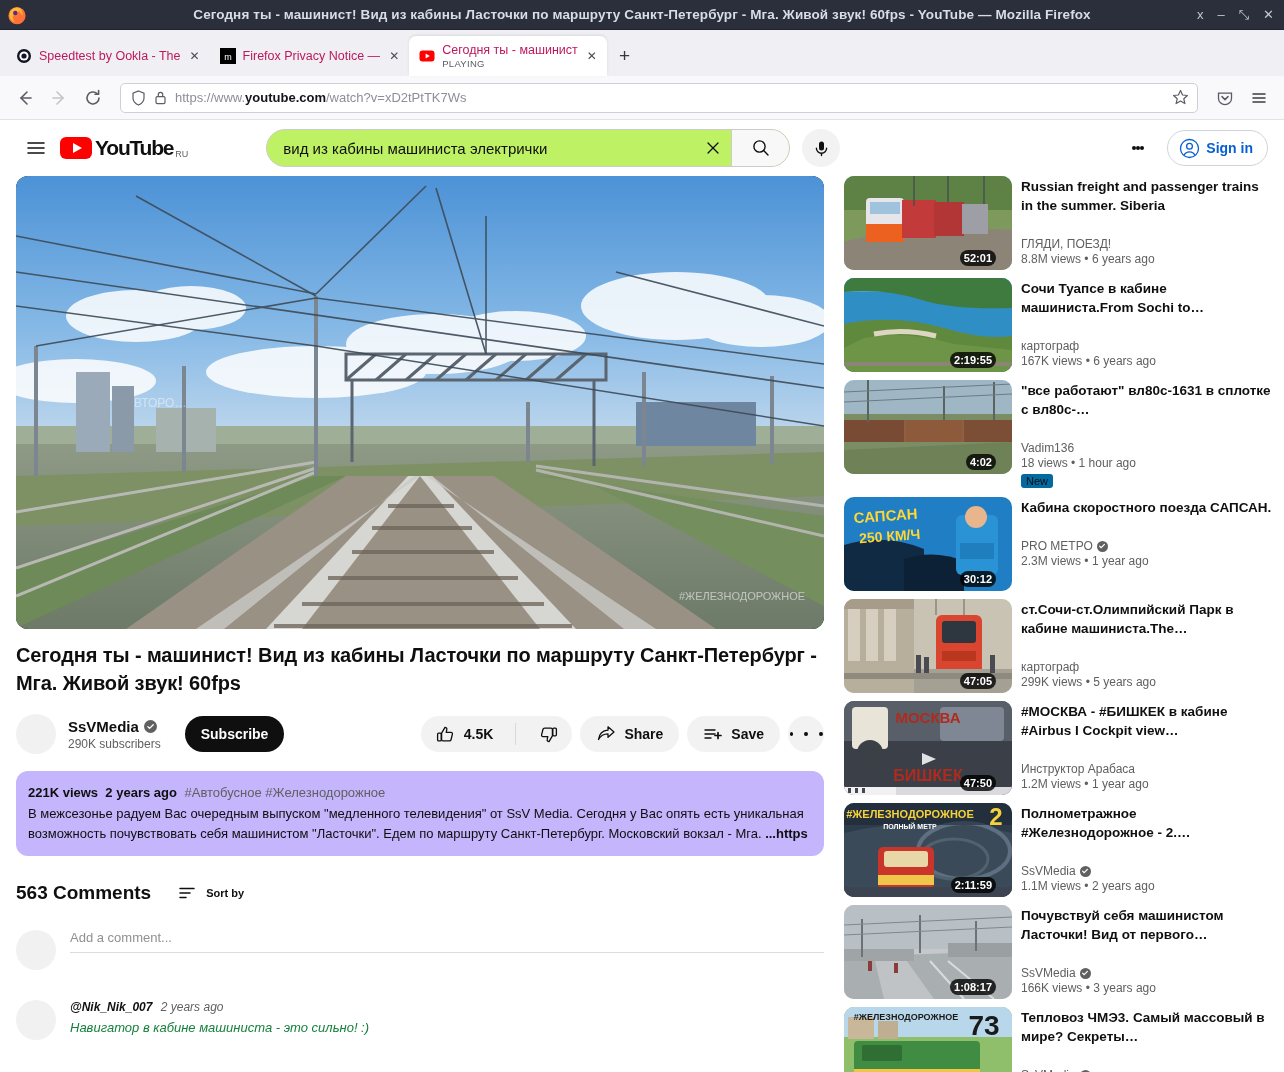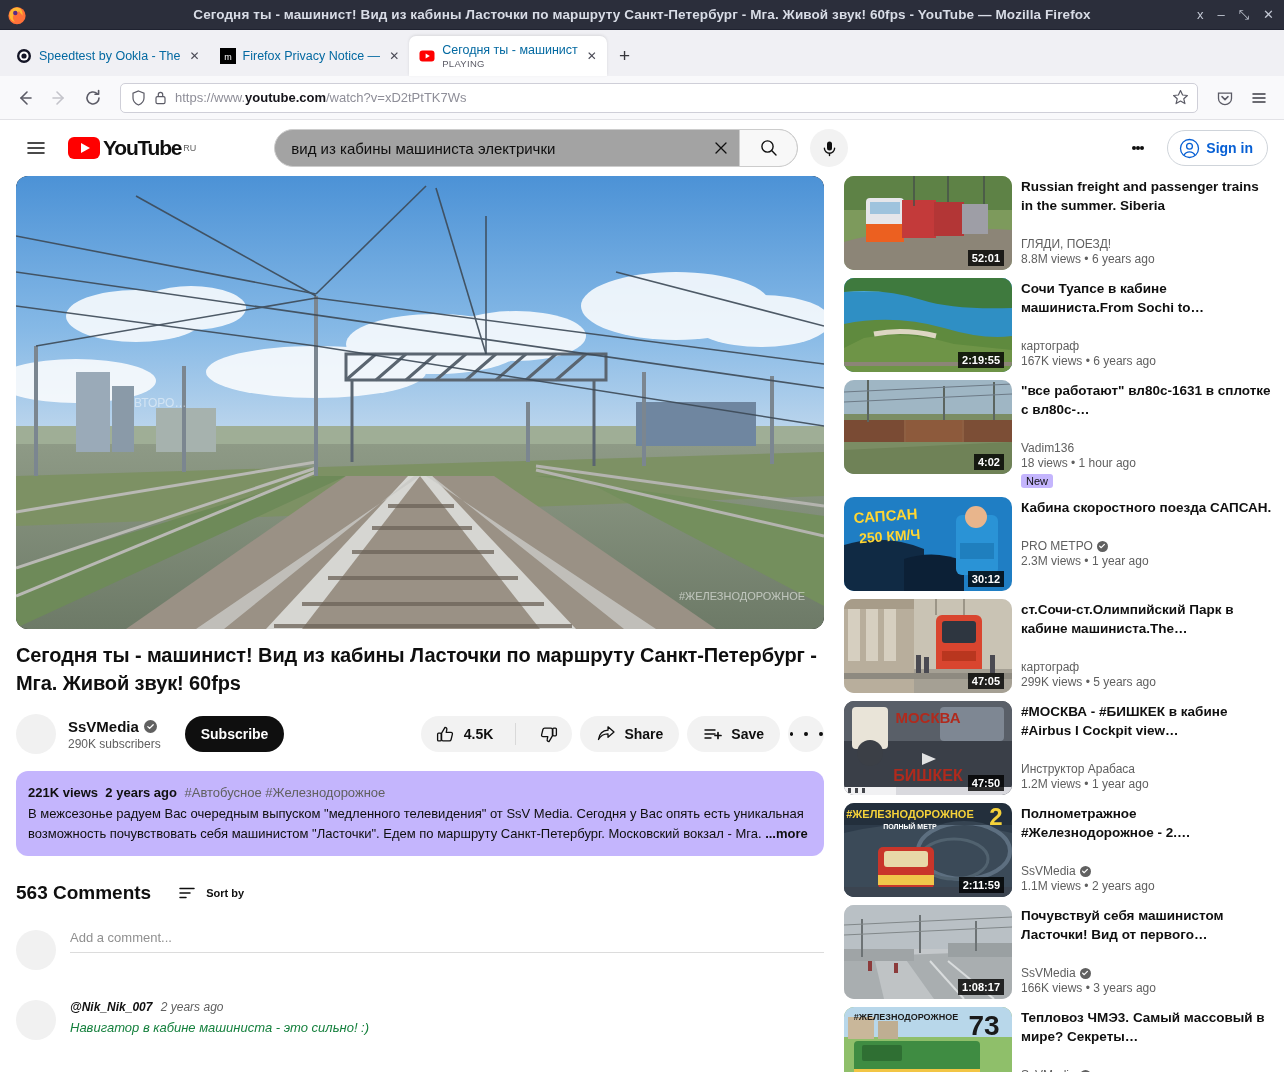--- a/index.html
+++ b/index.html
@@ -35,21 +35,21 @@
   }
   .tab {
     height: 40px; display: flex; align-items: center; gap: 7px;
     padding: 0 8px 0 10px; min-width: 180px; max-width: 230px;
     border-radius: 7px 7px 0 0; position: relative;
   }
   .tab.active { background: #ffffff; box-shadow: 0 -1px 3px rgba(0,0,0,.10); }
   .tab-favicon { width: 16px; height: 16px; flex: 0 0 auto; display:block; }
   .tab-labels { flex: 1 1 auto; min-width: 0; overflow: hidden; }
   .tab-title {
-    font-size: 12.5px; color: #0369a1; white-space: nowrap;
+    font-size: 12.5px; color: #be185d; white-space: nowrap;
     overflow: hidden; text-overflow: clip;
   }
   .tab-sub { font-size: 9.5px; color: #5b5b66; letter-spacing: .3px; margin-top: 1px; }
   .tab-close { font-size: 12px; color: #4a4a55; flex: 0 0 auto; padding: 0 2px; }
   .newtab { font-size: 19px; color: #38383d; padding: 0 12px; line-height: 40px; }
 
   
   .navbar {
     height: 44px; background: #f9f9fb; display: flex; align-items: center;
     gap: 8px; padding: 0 12px; border-bottom: 1px solid #e2e2e6;
@@ -64,33 +64,33 @@
   .url-text { flex: 1 1 auto; font-size: 13px; color: #8e8e98; white-space: nowrap; }
   .url-text b { color: #15141a; font-weight: bold; }
   .url-text .u-tail { color: #8e8e98; }
 
   
   .yt-header {
     height: 56px; display: flex; align-items: center; padding: 0 16px;
     background: #fff; gap: 0;
   }
   .hamburger { width: 40px; height: 40px; display:flex; align-items:center; justify-content:center; }
-  .yt-logo { display: flex; align-items: center; margin-left: 12px; position: relative; }
+  .yt-logo { display: flex; align-items: flex-end; margin-left: 4px; position: relative; }
   .yt-logo .mark { width: 32px; height: 22px; background: #ff0000; border-radius: 6px;
      display:flex; align-items:center; justify-content:center; }
   .yt-logo .tri { width:0; height:0; border-left: 9px solid #fff;
      border-top: 5.5px solid transparent; border-bottom: 5.5px solid transparent; margin-left:2px; }
   .yt-logo .word { font-size: 21px; font-weight: bold; letter-spacing: -1.2px;
      color: #0f0f0f; margin-left: 3px; line-height: 22px; }
   .yt-logo .cc { font-size: 9px; color: #606060; margin-left: 2px; line-height: 10px; }
 
   .yt-search-wrap { display:flex; align-items:center; gap: 12px; margin-left: 78px; }
   .yt-search {
     width: 524px; height: 38px; border: 1px solid #ccc; border-radius: 19px;
-    display: flex; align-items: center; background: #a3a3a3; overflow: hidden;
+    display: flex; align-items: center; background: #bef264; overflow: hidden;
   }
   .yt-search .q { flex: 1 1 auto; padding: 0 6px 0 16px; font-size: 15px; color: #0f0f0f;
     white-space: nowrap; overflow: hidden; }
   .yt-search .clear { width: 36px; display:flex; align-items:center; justify-content:center; }
   .yt-search .go { width: 58px; height: 100%; background: #f8f8f8; border-left: 1px solid #ccc;
     display:flex; align-items:center; justify-content:center; }
   .mic { width: 38px; height: 38px; border-radius: 50%; background: #f2f2f2;
     display:flex; align-items:center; justify-content:center; }
   .yt-right { margin-left: auto; display: flex; align-items: center; gap: 10px; }
   .kebab { width: 38px; height: 38px; display:flex; align-items:center; justify-content:center; }
@@ -162,32 +162,32 @@
   .c-text { font-size: 13px; color: #15803d; margin-top: 4px; line-height: 19px; }
 
   
   .rec { display: flex; gap: 9px; margin-bottom: 8px; }
   .thumb {
     width: 168px; height: 94px; border-radius: 10px; flex: 0 0 auto;
     position: relative; overflow: hidden; background: #e5e5e5;
   }
   .thumb svg { display: block; width: 100%; height: 100%; }
   .dur {
-    position: absolute; right: 8px; bottom: 4px; background: rgba(0,0,0,.8);
-    color: #fff; font-size: 11px; font-weight: bold; border-radius: 0; padding: 1px 4px;
+    position: absolute; right: 16px; bottom: 4px; background: rgba(0,0,0,.8);
+    color: #fff; font-size: 11px; font-weight: bold; border-radius: 8px; padding: 1px 4px;
     line-height: 14px;
   }
   .rec-meta { flex: 1 1 auto; min-width: 0; padding-top: 1px; }
   .rec-title {
     font-size: 13.5px; font-weight: bold; color: #0f0f0f; line-height: 19px;
     max-height: 38px; overflow: hidden;
   }
   .rec-ch { font-size: 12px; color: #606060; margin-top: 22px; display: flex; align-items: center; gap: 4px; }
   .rec-stats { font-size: 12px; color: #606060; margin-top: 1px; }
-  .badge-new { display:inline-block; background:#c4b5fd; color:#0f0f0f; font-size:11px;
+  .badge-new { display:inline-block; background:#0369a1; color:#0f0f0f; font-size:11px;
     border-radius:3px; padding:1px 5px; margin-top:4px; }
   .vsm { width: 11px; height: 11px; border-radius: 50%; background: #606060;
     display:inline-flex; align-items:center; justify-content:center; flex:0 0 auto;}
 </style>
 </head>
 <body>
 
 <div class="titlebar">
   <svg class="ff-logo" viewBox="0 0 32 32">
     <circle cx="16" cy="17" r="12.5" fill="#ff7139"></circle>
@@ -505,21 +505,21 @@
     </div>
 
     <div class="desc">
       <div class="desc-meta">
         <span>221K views</span>&nbsp;
         <span>2 years ago</span>
         <span class="tag">#Автобусное #Железнодорожное</span>
       </div>
       <div class="desc-body">
         <span>В межсезонье радуем Вас очередным выпуском "медленного телевидения" от SsV Media. Сегодня у Вас опять есть уникальная возможность почувствовать себя машинистом "Ласточки". Едем по маршруту Санкт-Петербург. Московский вокзал - Мга.</span>
-        <span class="more">...more</span>
+        <span class="more">...https</span>
       </div>
     </div>
 
     <div class="comments-head">
       <div class="comments-count">563 Comments</div>
       <div class="sortby">
         <svg width="20" height="20" viewBox="0 0 20 20">
           <path d="M3 5.5h14M3 10h10M3 14.5h6" stroke="#0f0f0f" stroke-width="1.5" stroke-linecap="round"></path>
         </svg>
         <span>Sort by</span>

